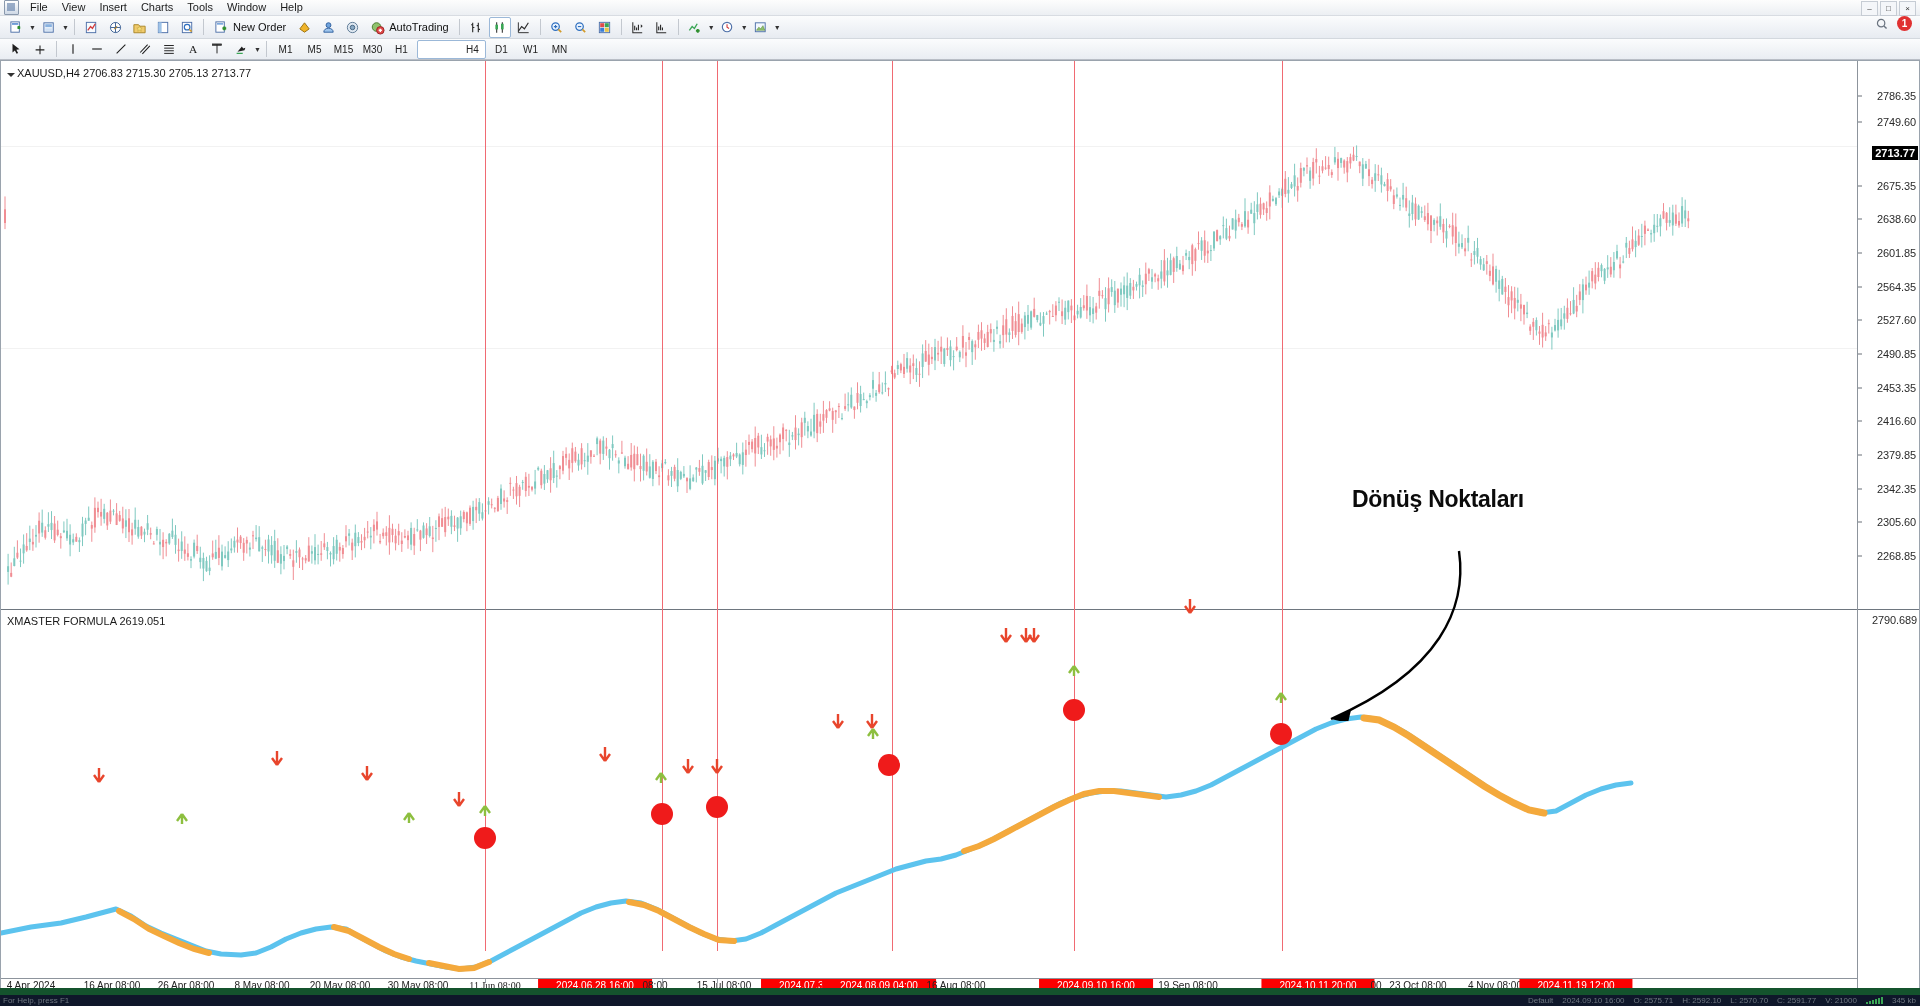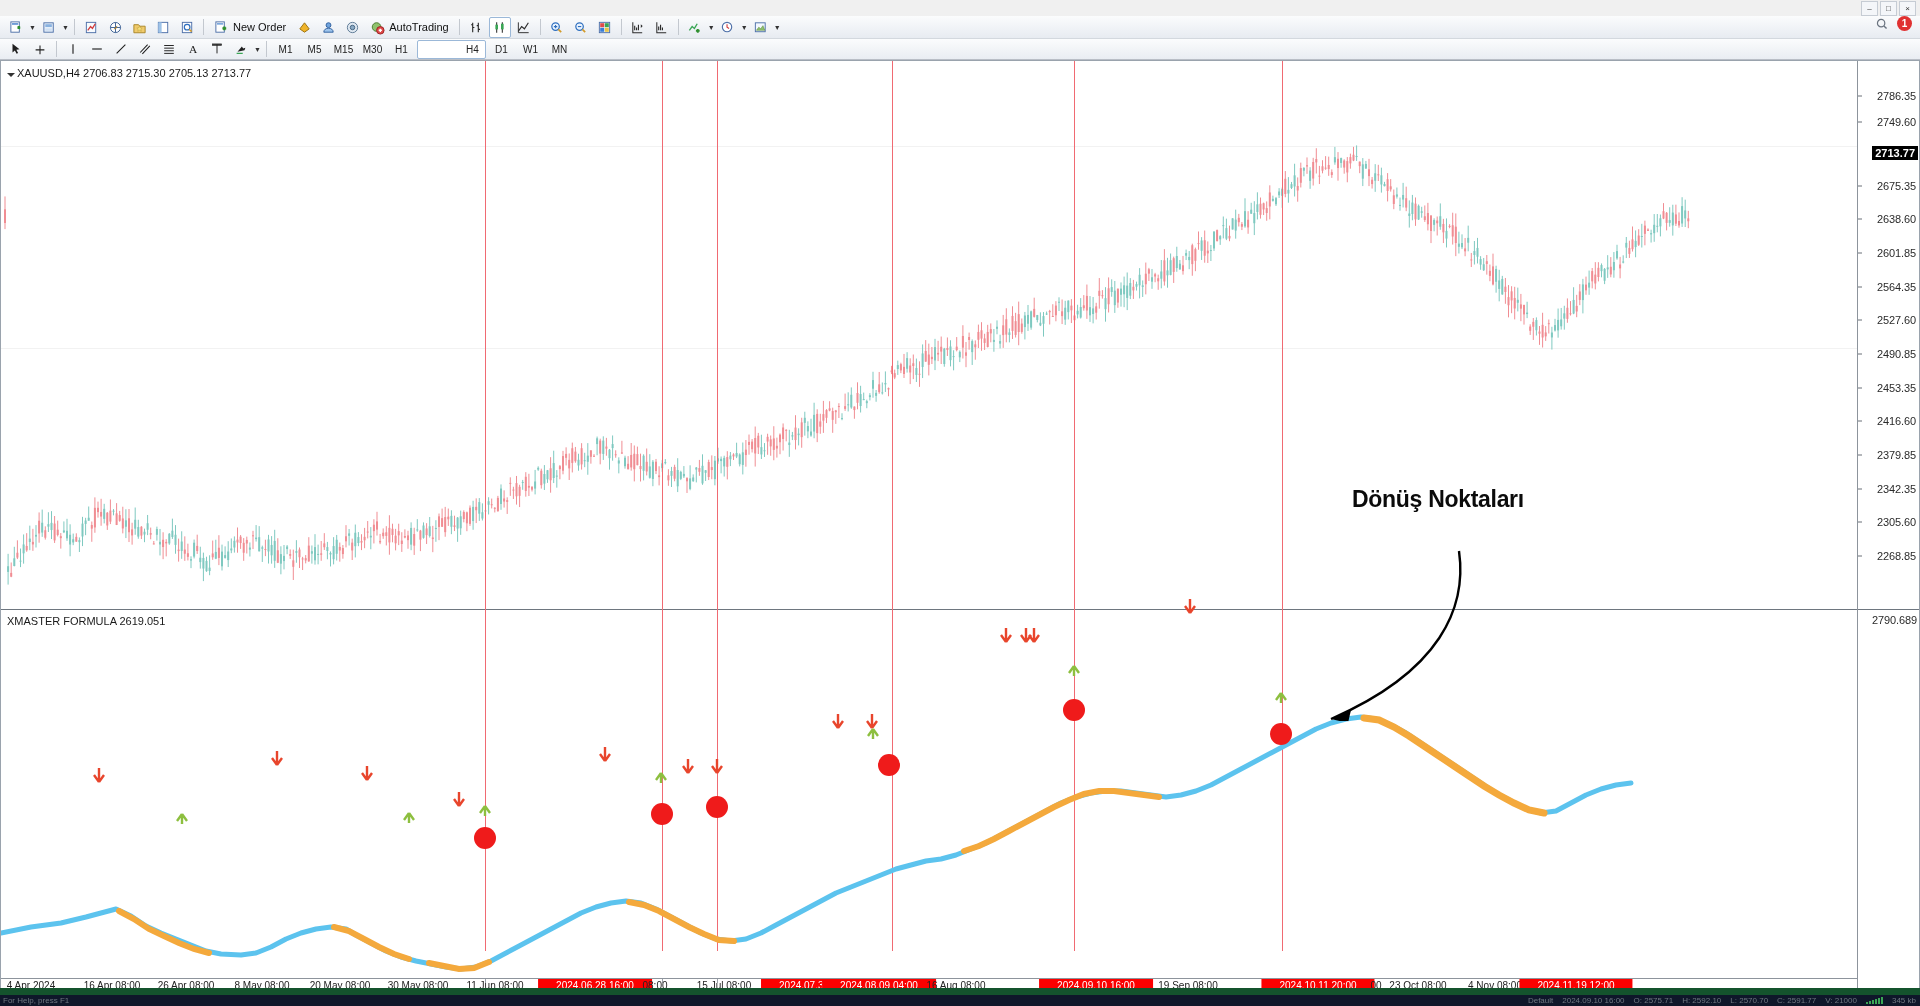--- a/index.html
+++ b/index.html
@@ -87,20 +87,30 @@
   .sigbar i{width:2px;background:#3aa655;display:block;}
 
   .annot{position:absolute;z-index:45;}
   .annot-text{font-size:23px;font-weight:bold;color:#0b0b0b;letter-spacing:-.3px;}
 </style>
 </head>
 <body>
 
 <div class="app">
 
+  <div class="menubar">
+    <div class="mt-icon"></div>
+    <div class="menuitem">File</div>
+    <div class="menuitem">View</div>
+    <div class="menuitem">Insert</div>
+    <div class="menuitem">Charts</div>
+    <div class="menuitem">Tools</div>
+    <div class="menuitem">Window</div>
+    <div class="menuitem">Help</div>
+  </div>
 
   <div class="winbtns">
     <div class="winbtn">–</div>
     <div class="winbtn">□</div>
     <div class="winbtn">×</div>
   </div>
 
   <div class="toolbar1">
     <div class="tb">
       <svg width="15" height="15" viewBox="0 0 16 16">
@@ -1592,21 +1602,21 @@
       <div class="ttick" style="left:891px"></div>
       <div class="ttick" style="left:1073px"></div>
       <div class="ttick" style="left:1281px"></div>
       <div id="timelabels">
           <div class="tlbl" style="left: 30px;">4 Apr 2024</div>
           <div class="tlbl" style="left: 111px;">16 Apr 08:00</div>
           <div class="tlbl" style="left: 185px;">26 Apr 08:00</div>
           <div class="tlbl" style="left: 261px;">8 May 08:00</div>
           <div class="tlbl" style="left: 339px;">20 May 08:00</div>
           <div class="tlbl" style="left: 417px;">30 May 08:00</div>
-          <div class="tlbl" style="left: 494px;">11 Jun 08:00</div>
+          <div class="tlbl" style="left: 494px; font-family: Liberation Serif, serif;">11 Jun 08:00</div>
           <div class="tlbl" style="left: 545px;">2</div>
           <div class="tlbl hl" style="left: 594px;">2024.06.28 16:00</div>
           <div class="tlbl" style="left: 654px;">08:00</div>
           <div class="tlbl" style="left: 723px;">15 Jul 08:00</div>
           <div class="tlbl hl" style="left: 810px;">2024.07.31 04</div>
           <div class="tlbl hl" style="left: 878px;">2024.08.09 04:00</div>
           <div class="tlbl" style="left: 955px;">16 Aug 08:00</div>
           <div class="tlbl" style="left: 1028px; margin-top: 13px;">28 Aug 08</div>
           <div class="tlbl hl" style="left: 1095px;">2024.09.10 16:00</div>
           <div class="tlbl" style="left: 1187px;">19 Sep 08:00</div>

